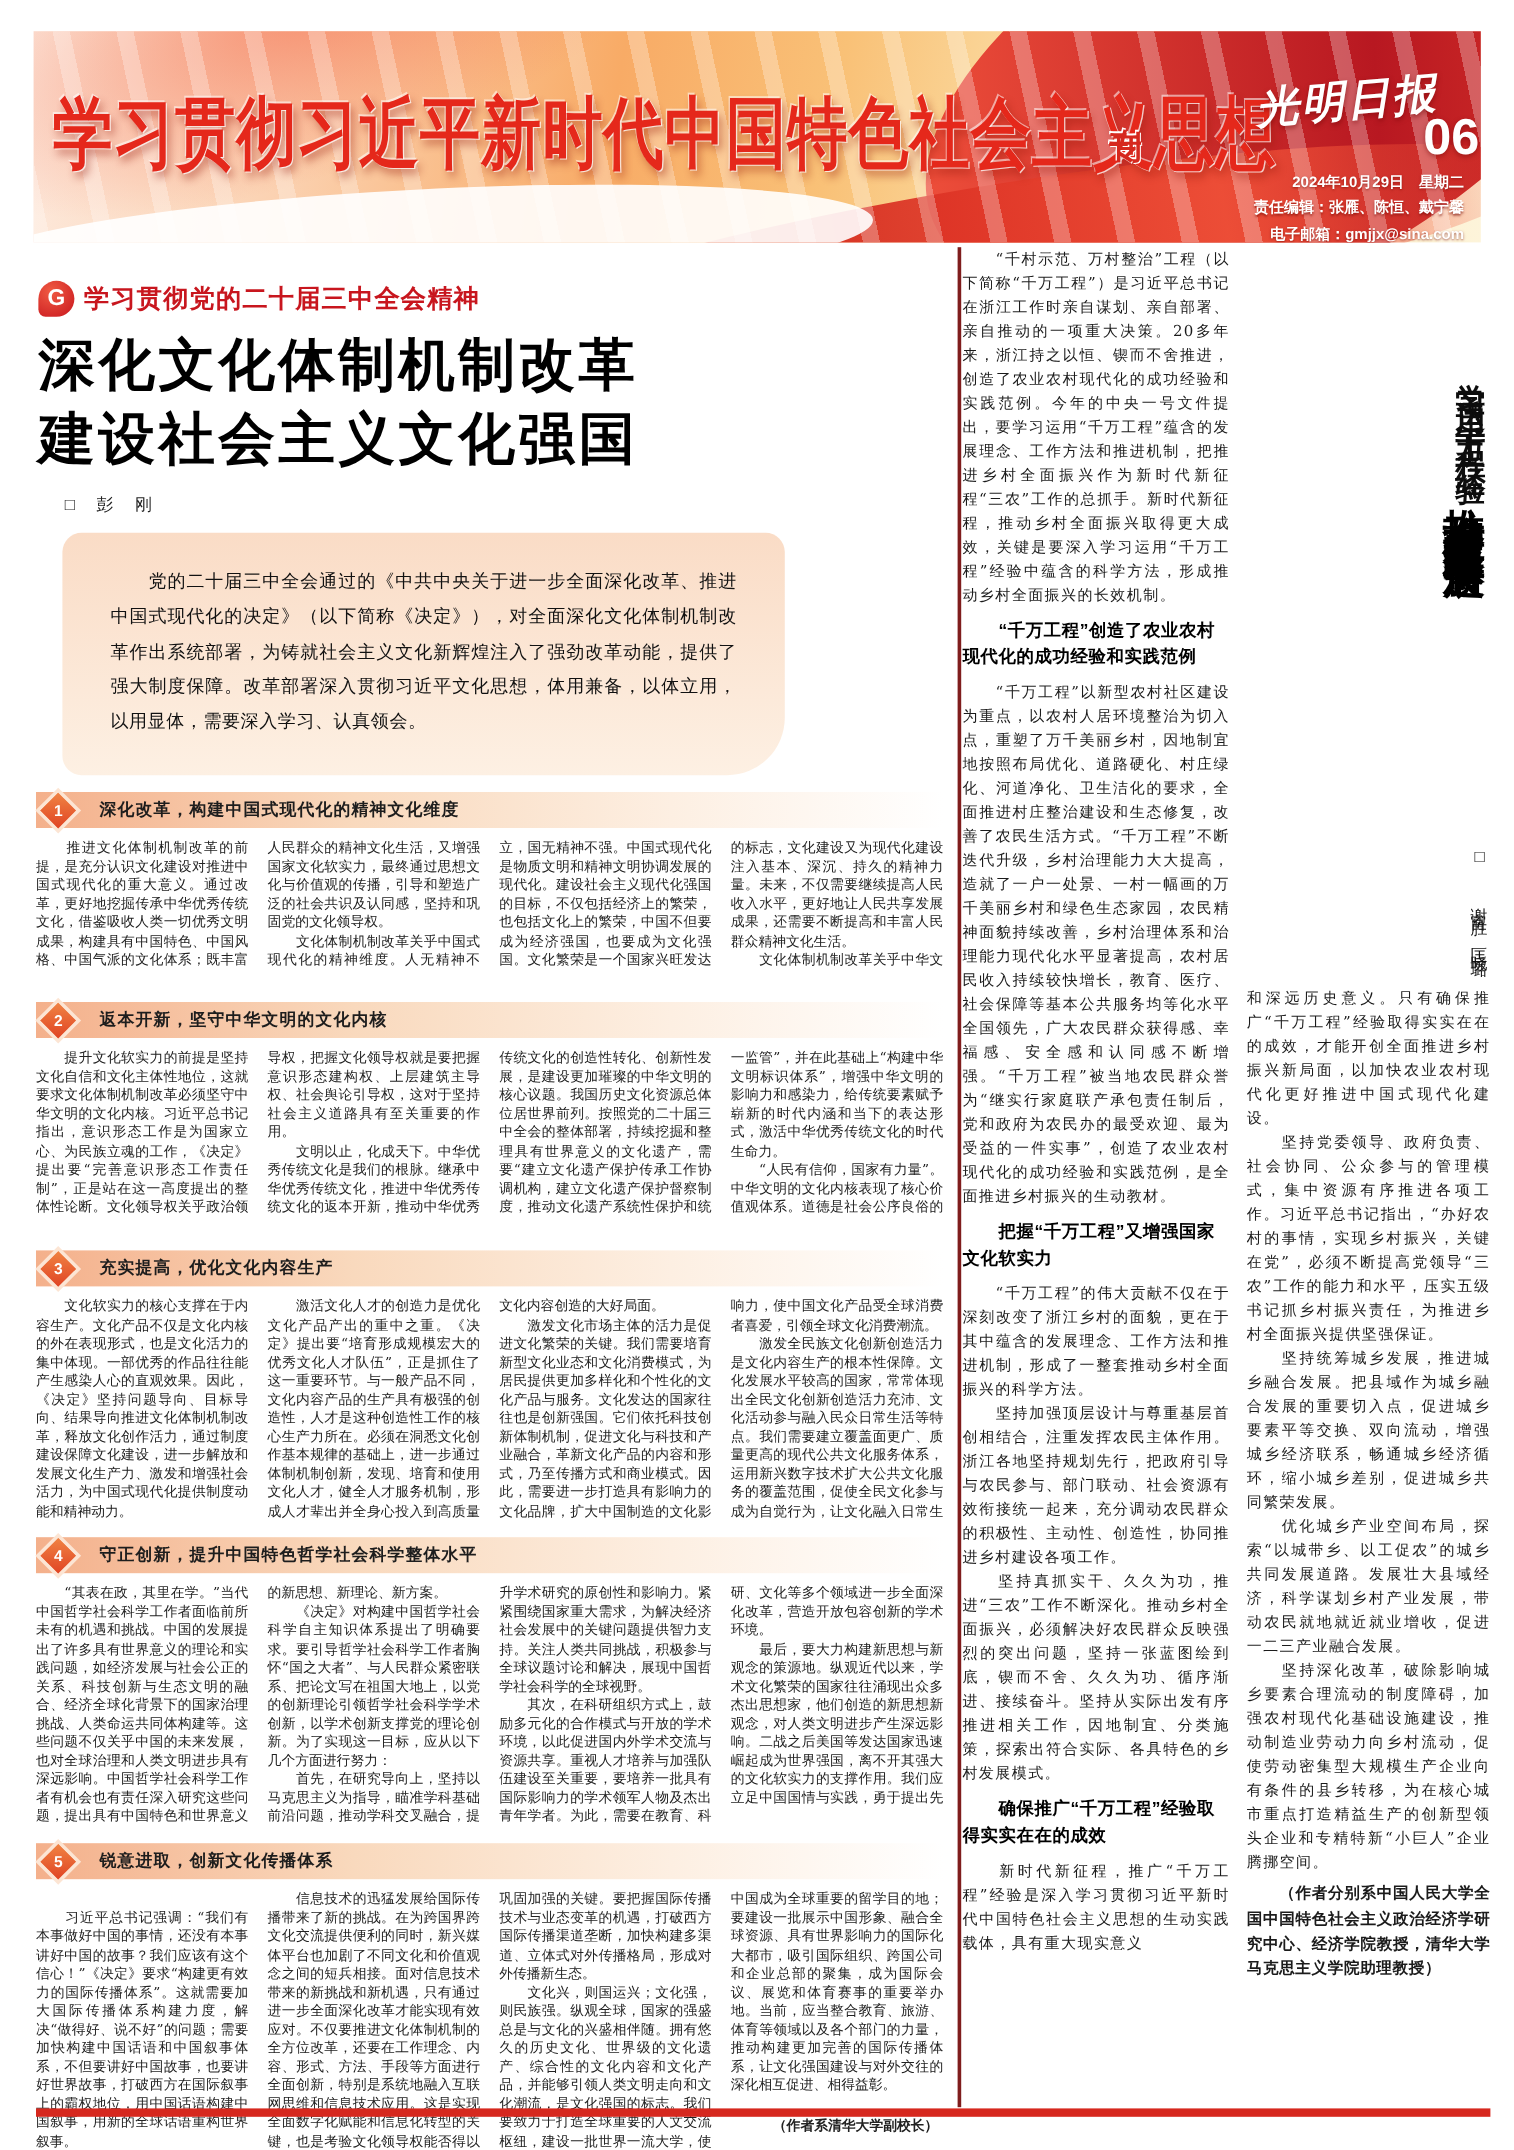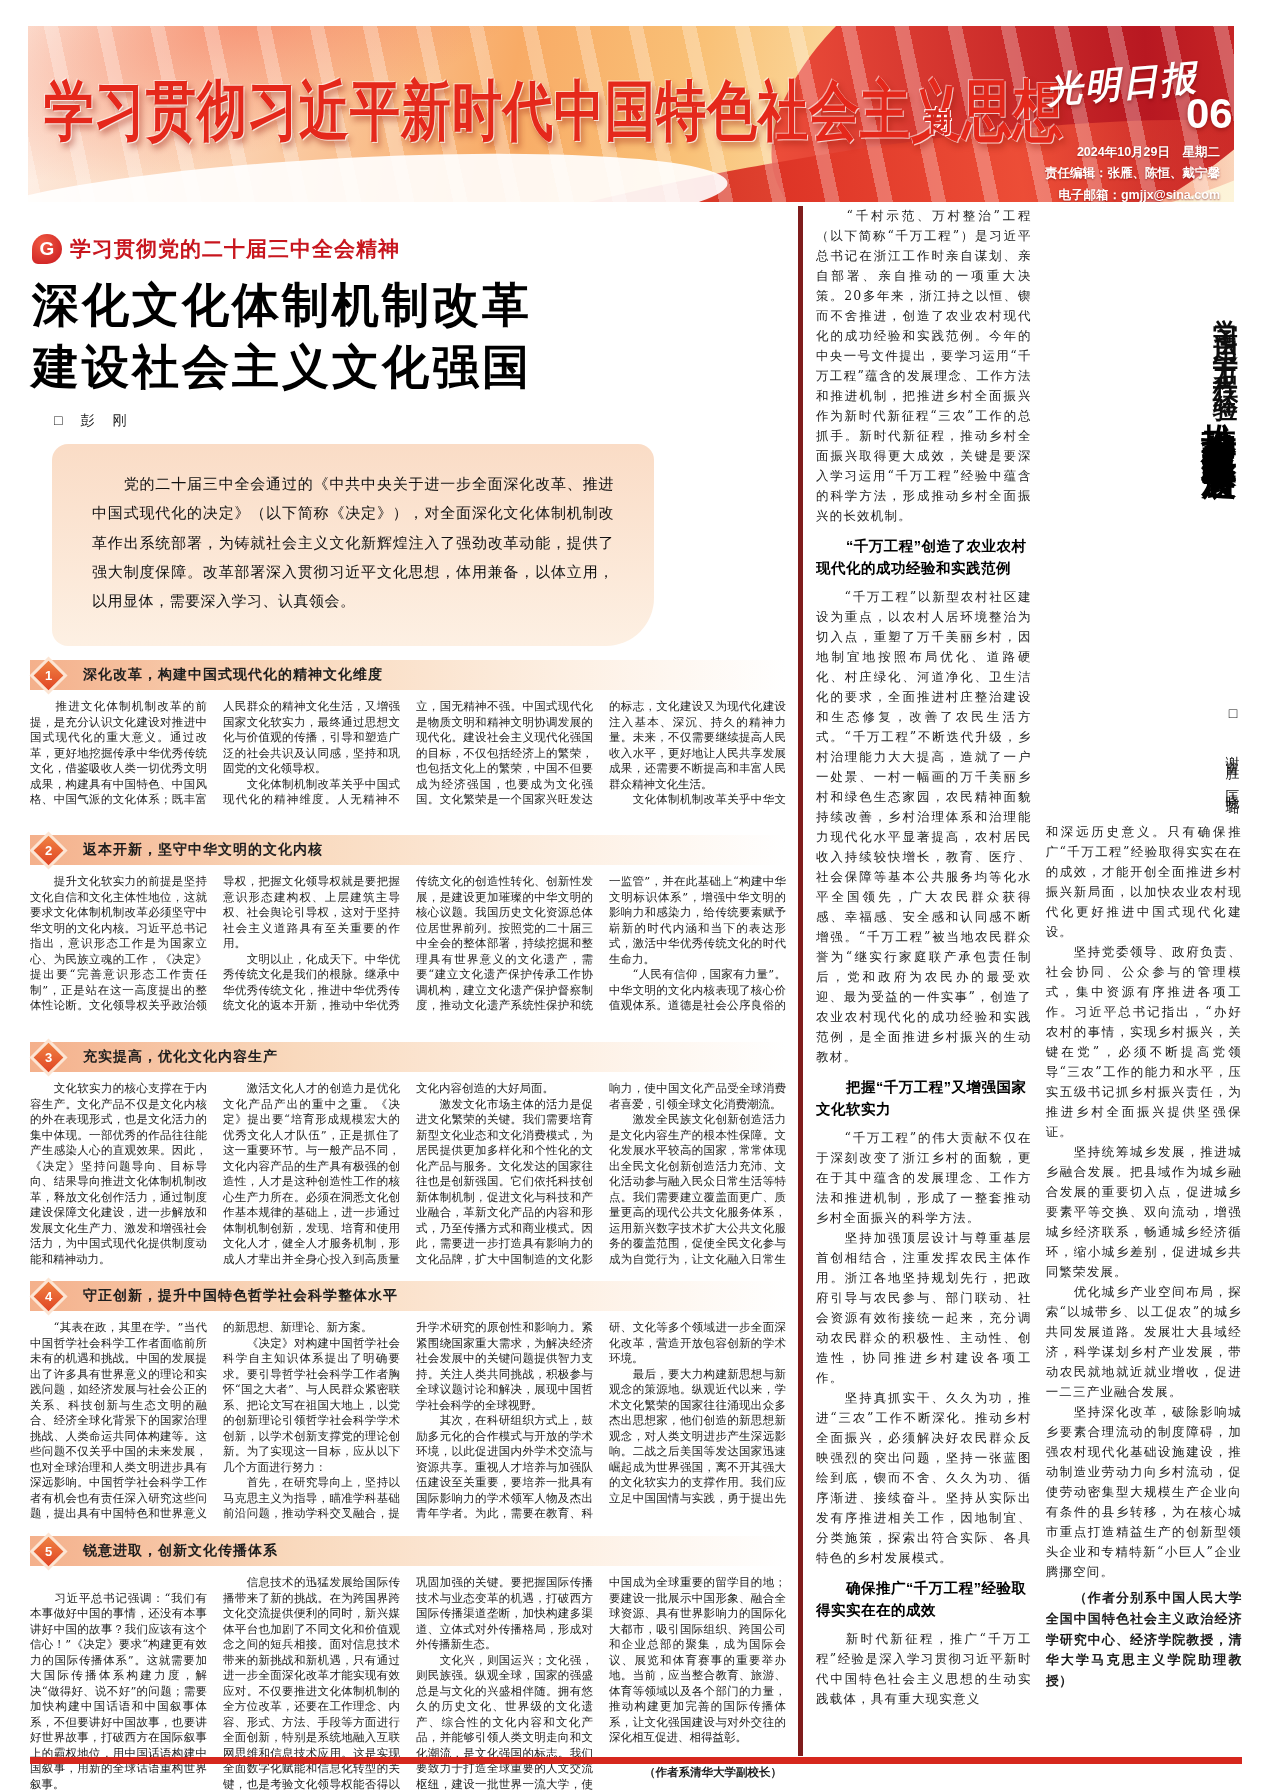--- a/index.html
+++ b/index.html
@@ -49,22 +49,22 @@
   .diamond span { transform:rotate(-45deg); color:#fff; font-weight:800; font-size:13px; }
   .sec-title { margin-left:24px; font-size:14px; font-weight:800; color:#1d1d1d; letter-spacing:1px;text-align:center; }
   .sec-body { margin-top:9px; columns:4; column-gap:16px; column-fill:auto; overflow:hidden;
     font-family:"DejaVu Serif","Liberation Serif",serif; font-size:11.5px; line-height:15.5px; color:#222;
     text-align:justify; white-space:pre-line; position:relative; }
   .h-s1{height:122px;} .h-s2{height:154px;} .h-s3{height:186px;} .h-s4{height:202px;} .h-s5{height:218px;}
   .author-note { position:absolute; right:4px; bottom:13px; background:#fff; font-family:"Liberation Sans",sans-serif;
     font-weight:700; font-size:11.5px; padding-left:8px; }
 
   
-  .right-art { position:absolute; left:798px; top:206px; width:444px; height:1550px; border-left:5px solid #7f1d1d;
-    padding-left:13px; display:flex; gap:14px; }
+  .right-art { position:absolute; left:798px; top:206px; width:444px; height:1550px; border-left:3px solid #7f1d1d;
+    padding-left:1px; display:flex; gap:14px; }
   .col-a { width:224px; height:100%; overflow:hidden; }
   .col-r { width:204px; height:100%; display:flex; flex-direction:column; }
   .v-head { height:604px; writing-mode:vertical-rl; display:flex; gap:12px; padding-top:4px; }
   .v-kicker { font-size:25px; font-weight:800; color:#0d0d0d; letter-spacing:7px; padding-top:90px; font-family:"DejaVu Serif","Liberation Serif",serif; }
   .v-title { font-size:35px; font-weight:900; color:#000; letter-spacing:3px; font-family:"DejaVu Serif","Liberation Serif",serif; }
   .v-byline { font-size:14px; color:#111; letter-spacing:5px; padding-top:252px; }
   .col-b { flex:1; overflow:hidden; margin-top:12px; }
   .blk { font-family:"DejaVu Serif","Liberation Serif",serif; font-size:12.5px; line-height:20px; letter-spacing:1.2px;
     color:#1b1b1b; text-align:justify; white-space:pre-line; }
   .blk-h { font-family:"Liberation Sans","DejaVu Sans",sans-serif; font-weight:700; font-size:14.5px; line-height:1.55;

